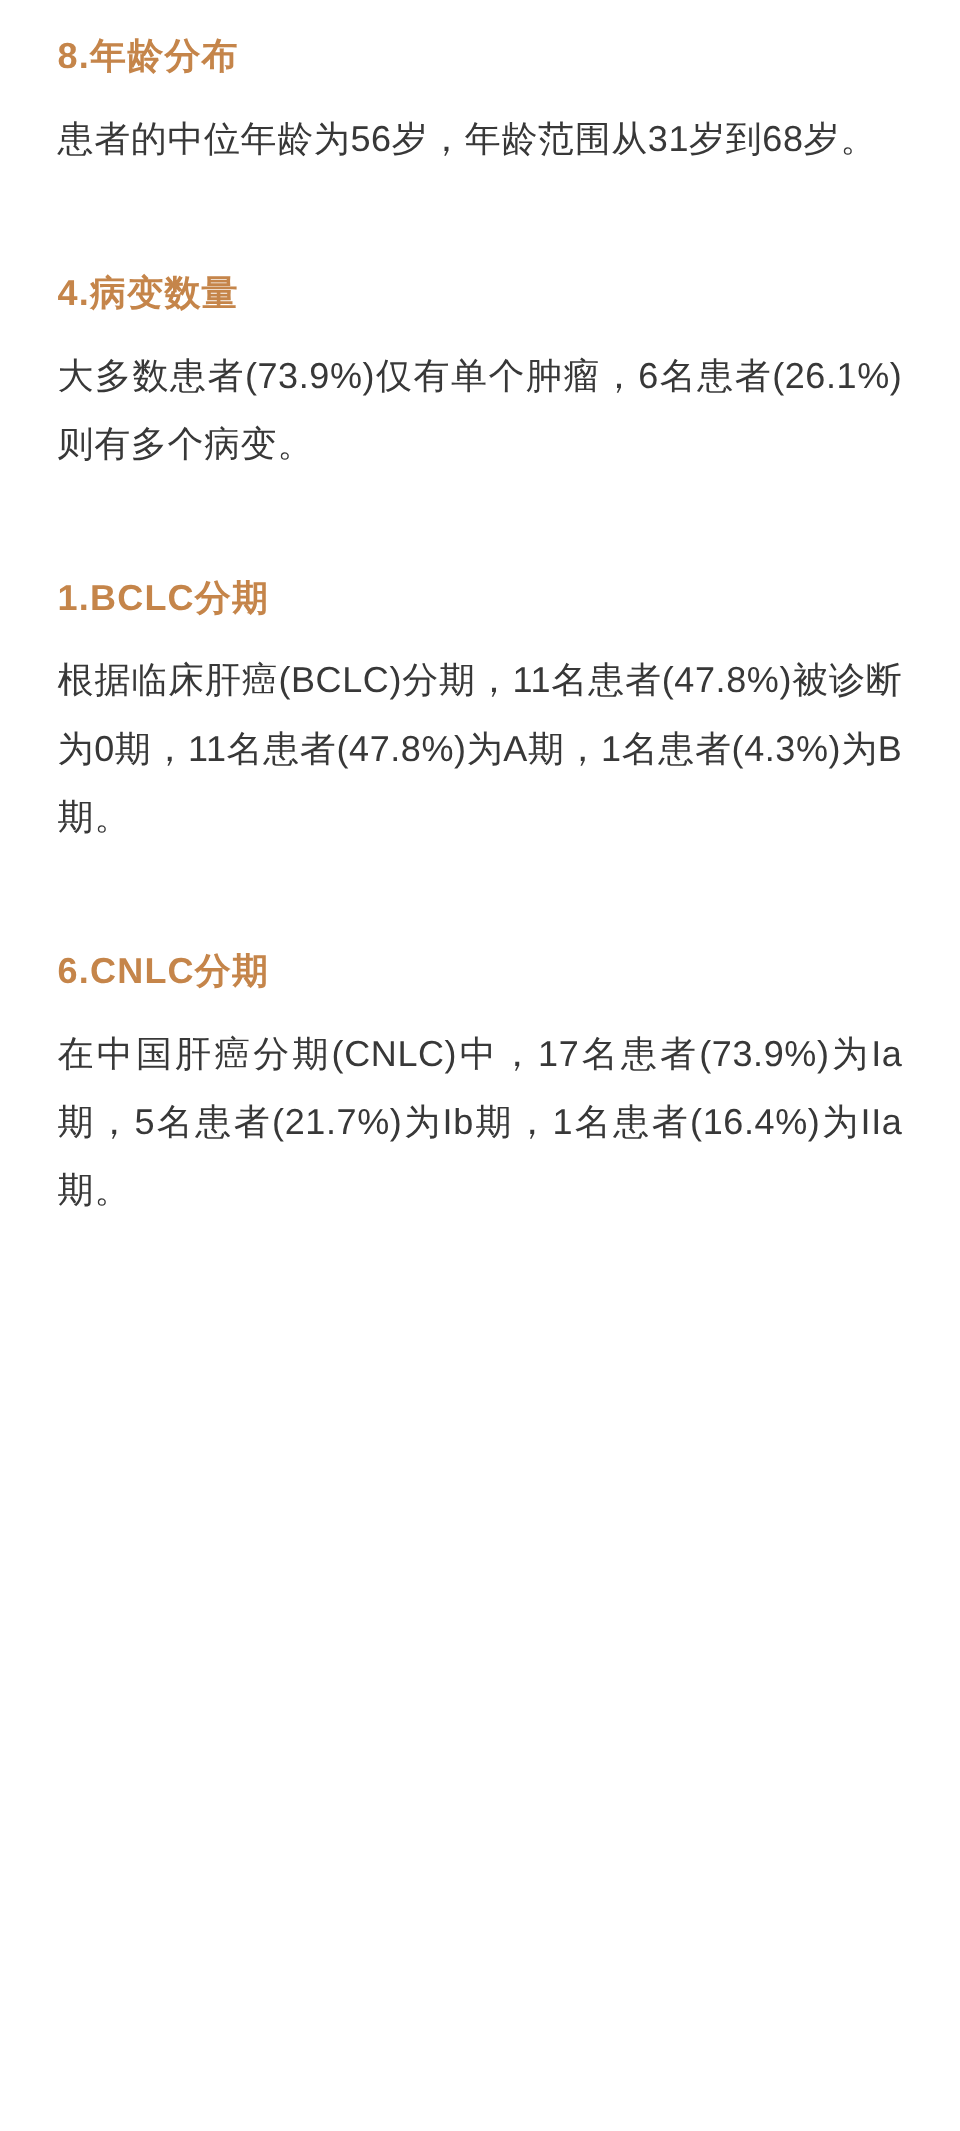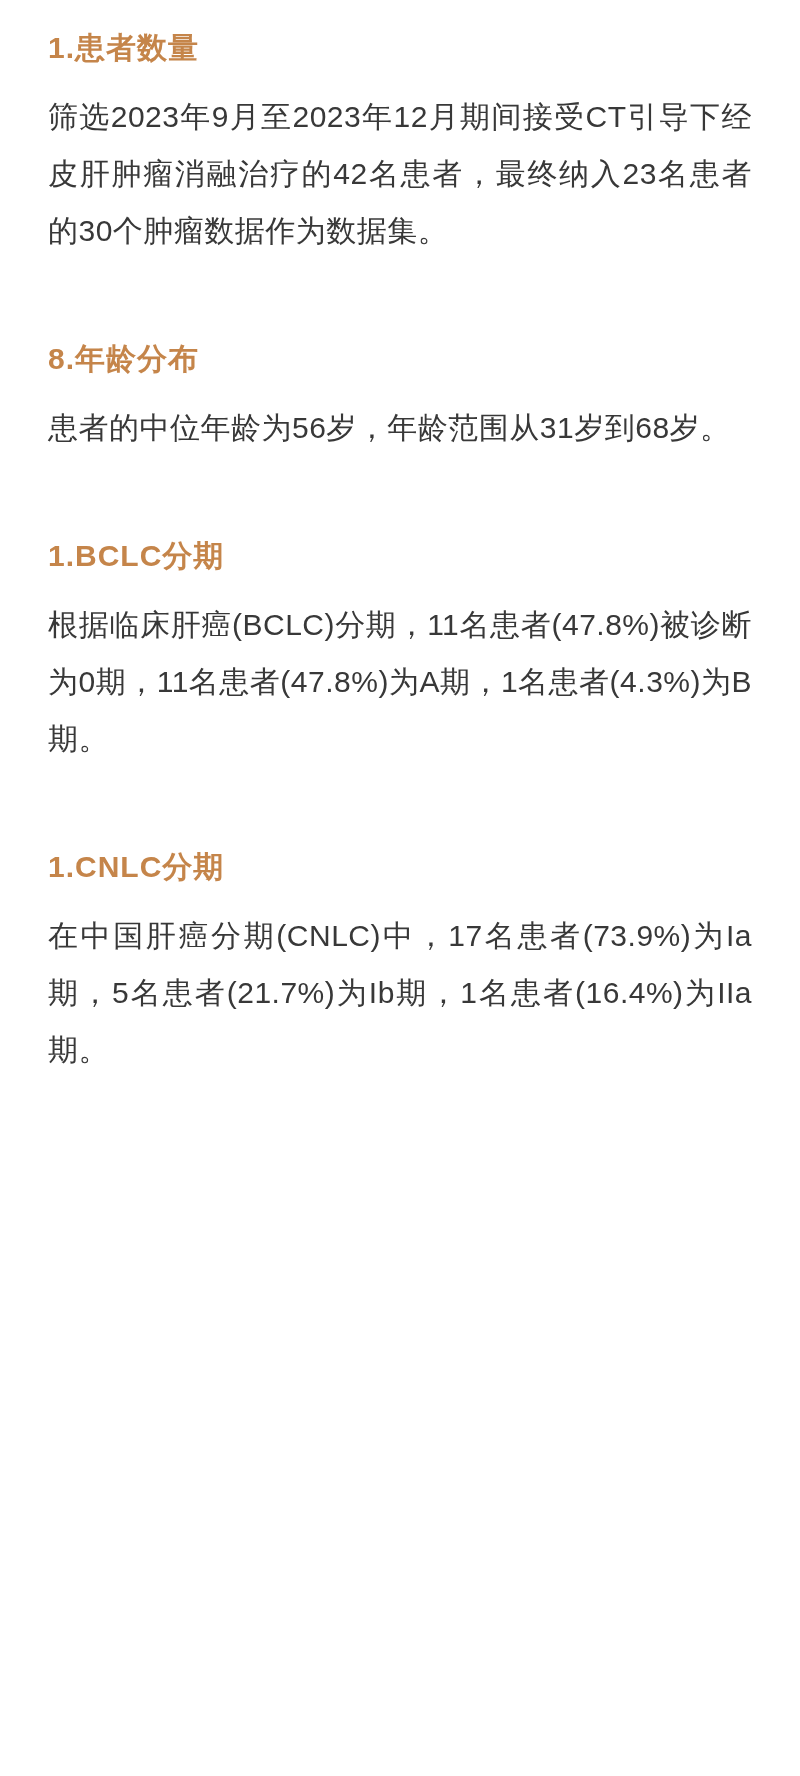--- a/index.html
+++ b/index.html
@@ -56,35 +56,35 @@
     text-justify: inter-character;
     word-break: break-all;
   }
 </style>
 </head>
 <body>
 
 <div class="page">
 
 
-  <section class="section">
-    <h2 class="sec-heading">1.患者数量</h2>
-    <p class="sec-body">筛选2023年9月至2023年12月期间接受CT引导下经皮肝肿瘤消融治疗的42名患者，最终纳入23名患者的30个肿瘤数据作为数据集。</p>
-  </section>
 
 
   <section class="section">
     <h2 class="sec-heading">8.年龄分布</h2>
     <p class="sec-body">患者的中位年龄为56岁，年龄范围从31岁到68岁。</p>
   </section>
 
+  <section class="section">
+    <h2 class="sec-heading">4.病变数量</h2>
+    <p class="sec-body">大多数患者(73.9%)仅有单个肿瘤，6名患者(26.1%)则有多个病变。</p>
+  </section>
 
   <section class="section">
     <h2 class="sec-heading">1.BCLC分期</h2>
     <p class="sec-body">根据临床肝癌(BCLC)分期，11名患者(47.8%)被诊断为0期，11名患者(47.8%)为A期，1名患者(4.3%)为B期。</p>
   </section>
 
   <section class="section">
-    <h2 class="sec-heading">1.CNLC分期</h2>
+    <h2 class="sec-heading">6.CNLC分期</h2>
     <p class="sec-body">在中国肝癌分期(CNLC)中，17名患者(73.9%)为Ia期，5名患者(21.7%)为Ib期，1名患者(16.4%)为IIa期。</p>
   </section>
 
 </div>
 
 </body></html>

